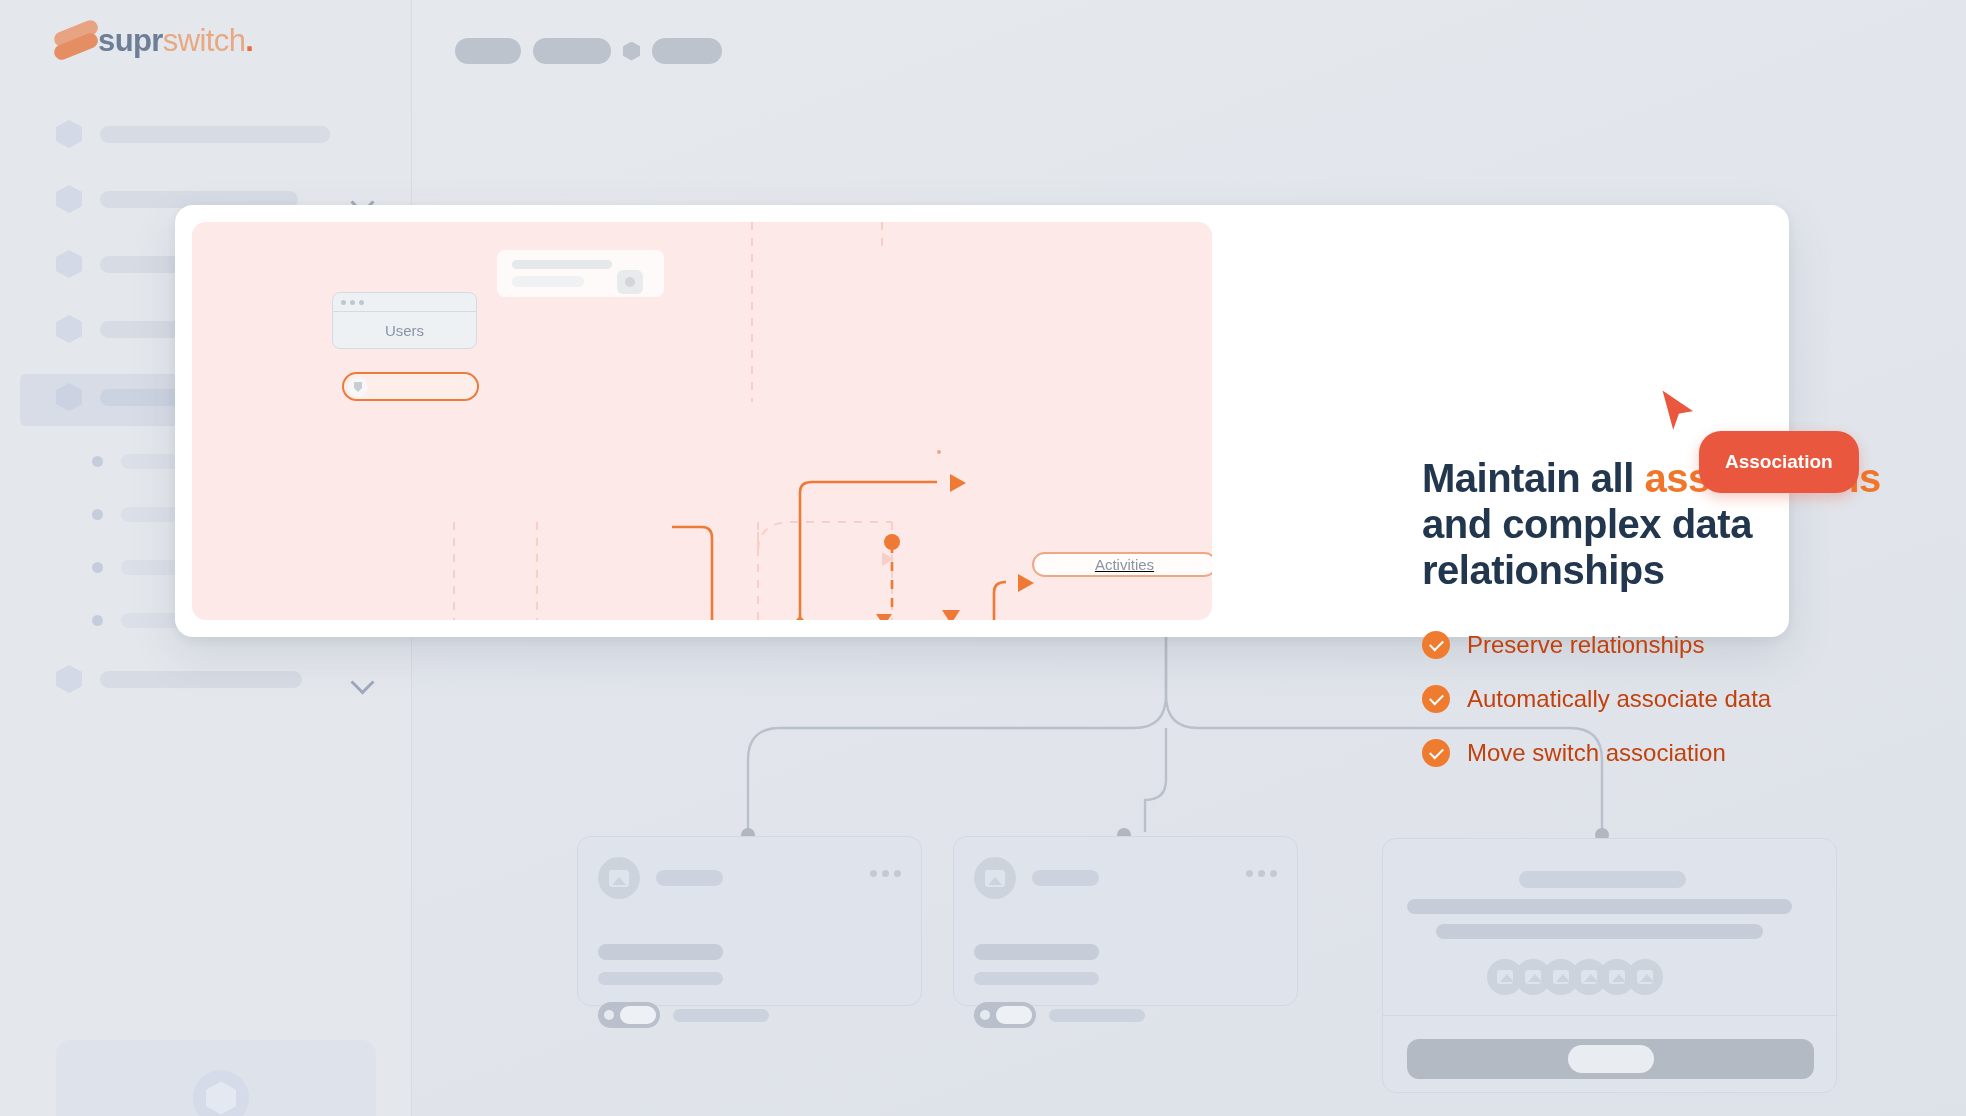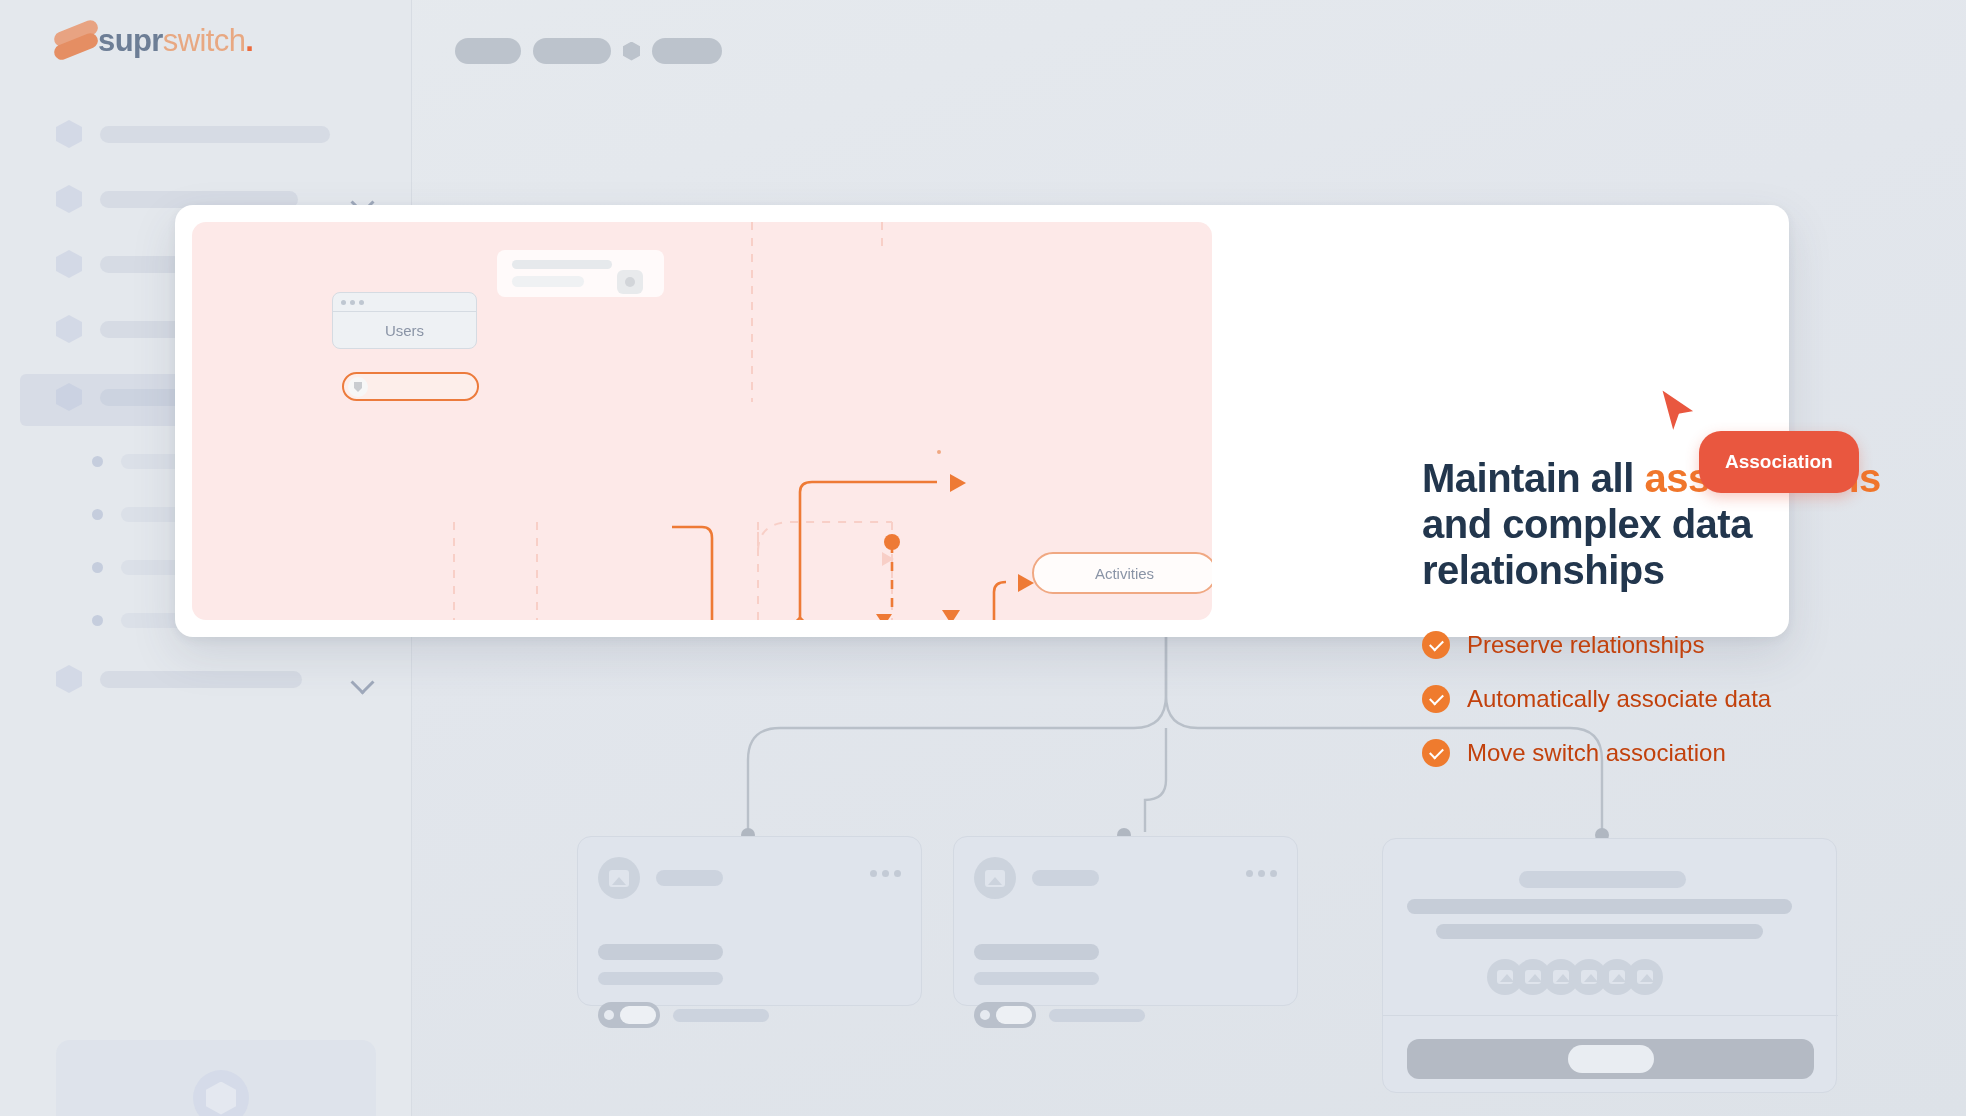--- a/index.html
+++ b/index.html
@@ -420,21 +420,21 @@
       <div class="mini-card" style="left:305px; top:28px; width:167px; height:47px;">
         <div class="sk-pink" style="position:absolute;left:15px;top:10px;width:100px;height:9px;"></div>
         <div class="sk-pink" style="position:absolute;left:15px;top:26px;width:72px;height:11px;background:#eff1f3;border-radius:7px;"></div>
         <div style="position:absolute;left:120px;top:20px;width:26px;height:24px;border-radius:6px;background:#e8eaec;display:flex;align-items:center;justify-content:center;">
           <span style="width:10px;height:10px;border-radius:50%;background:#d2d5d9;display:block;"></span>
         </div>
       </div>
 
       <div class="node-rect" style="left:745px; top:228px; width:0;"></div>
 
-      <div class="node-pill" style="left:840px; top:330px; width:185px; height:42px;">
+      <div class="node-pill" style="left:840px; top:330px; width:185px; height:25px;text-decoration:underline;">
         <span class="flow-label">Activities</span>
       </div>
 
     </div>
 
     <div class="content">
       <h1 class="headline"><span>Maintain all </span><span class="hl">associations</span><span> and complex data relationships</span></h1>
 
       <div class="checklist">
         <div class="ck-row">

